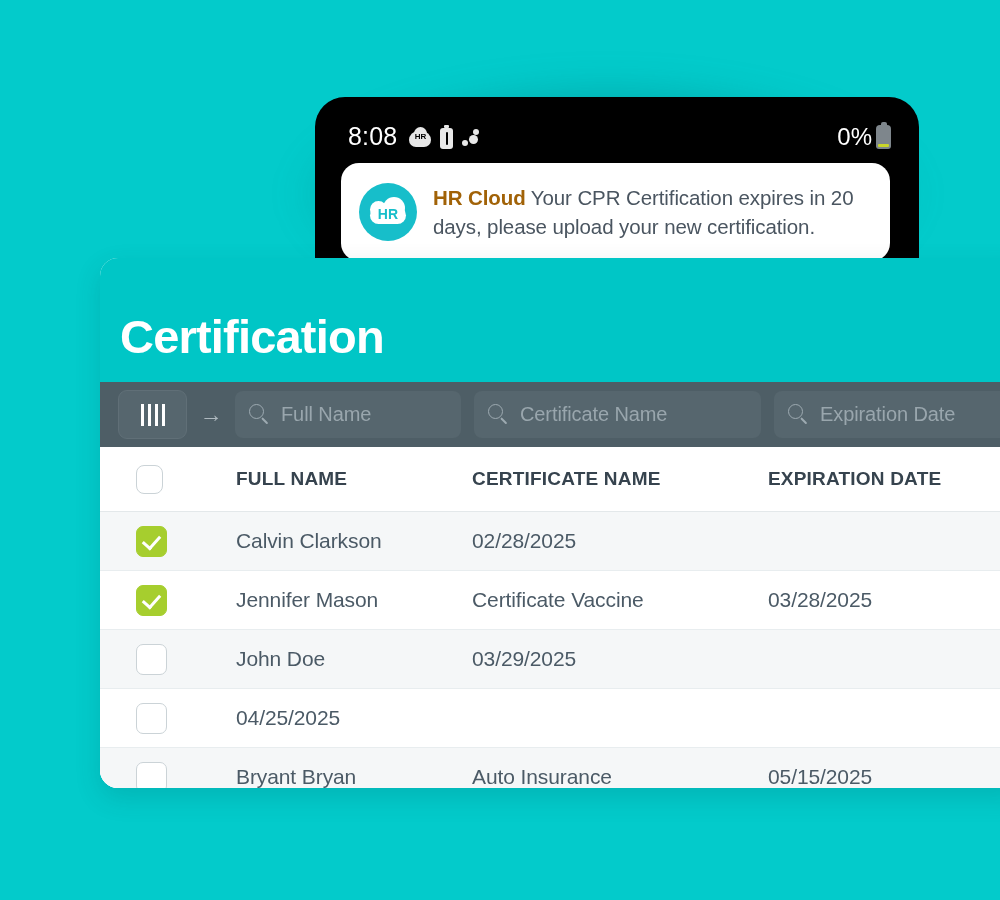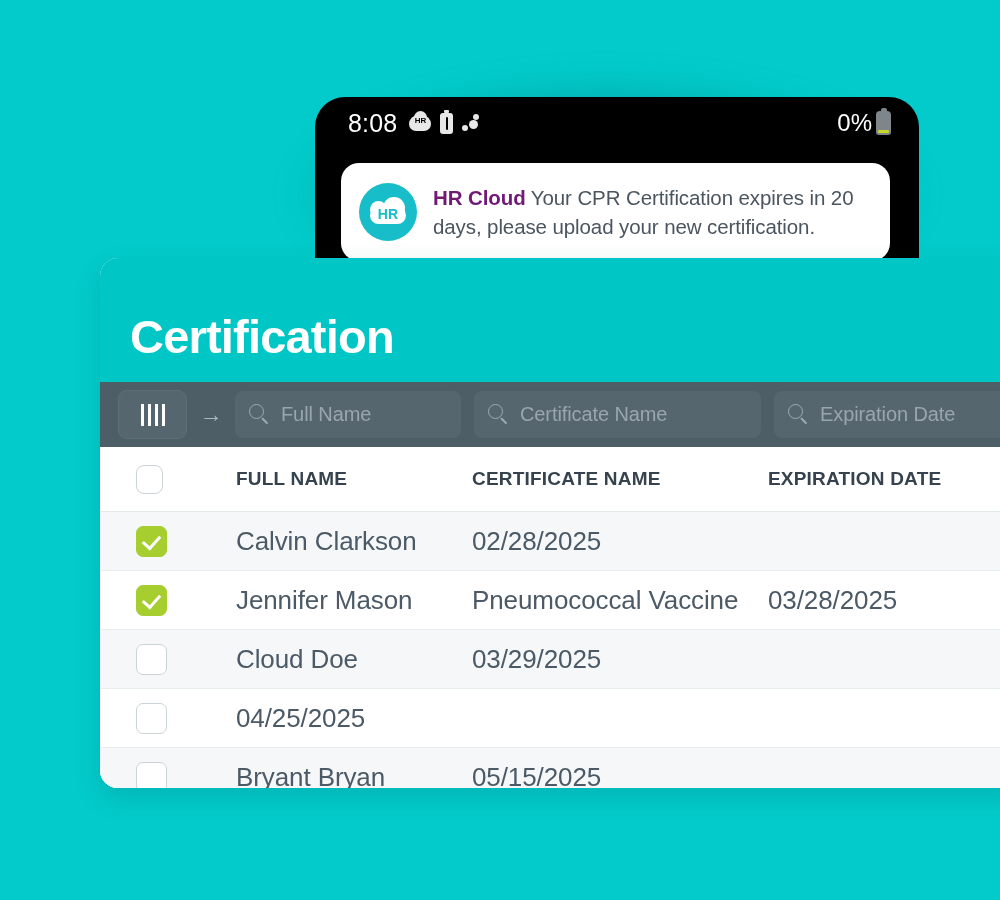--- a/index.html
+++ b/index.html
@@ -37,21 +37,21 @@
     background: #000000;
     border-radius: 30px 30px 14px 14px;
     overflow: hidden;
   }
   .phone-statusbar {
     position: absolute;
     left: 0; top: 0;
     width: 100%;
     height: 52px;
     display: flex;
-    align-items: center;
+    align-items: flex-end;
     padding: 0 28px 0 33px;
     box-sizing: border-box;
   }
   .status-time {
     color: #FFFFFF;
     font-size: 25px;
     font-weight: 400;
     letter-spacing: 0.2px;
     line-height: 1;
   }
@@ -230,21 +230,21 @@
     z-index: 3;
   }
   .notif-text {
     font-size: 20.5px;
     line-height: 29px;
     color: #4A5560;
     letter-spacing: -0.1px;
   }
   .notif-text .brand {
     font-weight: 700;
-    color: #701a75;
+    color: #a16207;
   }
 
   
   .cert-card {
     position: absolute;
     left: 100px;
     top: 258px;
     width: 920px;
     height: 530px;
     border-radius: 18px 0 0 18px;
@@ -252,21 +252,21 @@
     box-shadow: 0 10px 26px rgba(0, 70, 72, 0.16);
     background: #FFFFFF;
   }
   .cert-header {
     height: 124px;
     background: #00C6C6;
     position: relative;
   }
   .cert-title {
     position: absolute;
-    left: 30px;
+    left: 20px;
     bottom: 22px;
     font-size: 47px;
     font-weight: 700;
     color: #FFFFFF;
     letter-spacing: -0.8px;
     line-height: 1;
   }
   .cert-toolbar {
     height: 65px;
     background: #4E5E66;
@@ -379,21 +379,21 @@
   .c-name  { width: 236px; flex: 0 0 236px; }
   .c-cert  { width: 296px; flex: 0 0 296px; }
   .c-date  { flex: 1 1 auto; }
   .th {
     font-size: 19px;
     font-weight: 700;
     color: #36434E;
     letter-spacing: 0.2px;
   }
   .td {
-    font-size: 26px;
+    font-size: 21px;
     color: #4B5A66;
     letter-spacing: -0.1px;
   }
   .cb {
     width: 31px;
     height: 31px;
     border-radius: 7px;
     box-sizing: border-box;
     position: relative;
   }
@@ -525,41 +525,42 @@
       </div>
       <div class="c-name td">Calvin Clarkson</div>
       <div class="c-date td">02/28/2025</div>
     </div>
 
     <div class="tr plain">
       <div class="c-check">
         <span class="cb on"></span>
       </div>
       <div class="c-name td">Jennifer Mason</div>
-      <div class="c-cert td">Pneumococcal Vaccine</div>
+      <div class="c-cert td">Certificate Vaccine</div>
       <div class="c-date td">03/28/2025</div>
     </div>
 
     <div class="tr alt">
       <div class="c-check">
         <span class="cb off"></span>
       </div>
-      <div class="c-name td">Cloud Doe</div>
+      <div class="c-name td">John Doe</div>
       <div class="c-date td">03/29/2025</div>
     </div>
 
     <div class="tr plain">
       <div class="c-check">
         <span class="cb off"></span>
       </div>
       <div class="c-date td">04/25/2025</div>
     </div>
 
     <div class="tr alt">
       <div class="c-check">
         <span class="cb off"></span>
       </div>
       <div class="c-name td">Bryant Bryan</div>
+      <div class="c-cert td">Auto Insurance</div>
       <div class="c-date td">05/15/2025</div>
     </div>
 
   </div>
 </div>
 
 </body></html>

